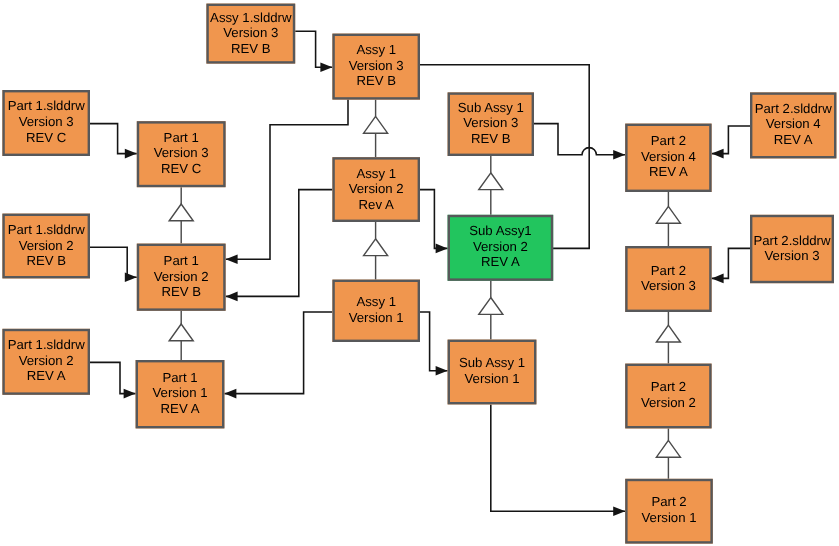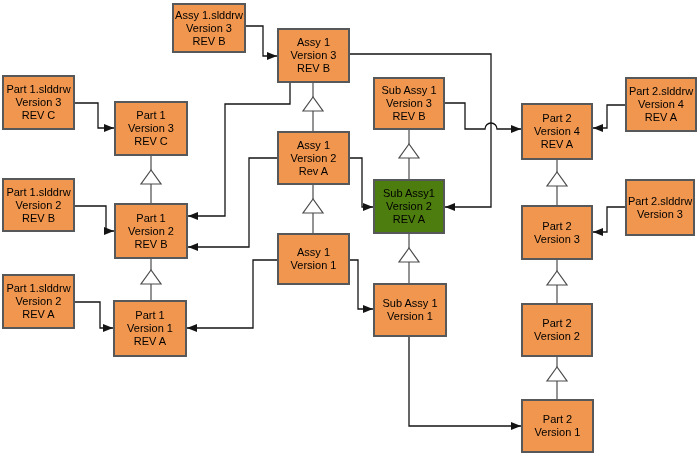--- a/index.html
+++ b/index.html
@@ -133,21 +133,21 @@
     <div class="node" style="left: 2px; top: 178px; width: 73px; height: 54px; background: rgb(240, 150, 78); border-color: rgb(87, 88, 90); color: rgb(0, 0, 0);">
       <span>Part 1.slddrw</span>
       <span>Version 2</span>
       <span>REV B</span>
     </div>
     <div class="node" style="left: 114px; top: 203px; width: 74px; height: 56px; background: rgb(240, 150, 78); border-color: rgb(87, 88, 90); color: rgb(0, 0, 0);">
       <span>Part 1</span>
       <span>Version 2</span>
       <span>REV B</span>
     </div>
-    <div class="node" style="left: 373px; top: 179px; width: 72px; height: 55px; background: #4d7c0f; border-color: rgb(87, 88, 90); color: rgb(0, 0, 0);">
+    <div class="node" style="left: 373px; top: 179px; width: 88px; height: 55px; background: #22c55e; border-color: rgb(87, 88, 90); color: rgb(0, 0, 0);">
       <span>Sub Assy1</span>
       <span>Version 2</span>
       <span>REV A</span>
     </div>
     <div class="node" style="left: 625px; top: 179px; width: 70px; height: 57px; background: rgb(240, 150, 78); border-color: rgb(87, 88, 90); color: rgb(0, 0, 0);">
       <span>Part 2.slddrw</span>
       <span>Version 3</span>
     </div>
     <div class="node" style="left: 521px; top: 205px; width: 72px; height: 55px; background: rgb(240, 150, 78); border-color: rgb(87, 88, 90); color: rgb(0, 0, 0);">
       <span>Part 2</span>

